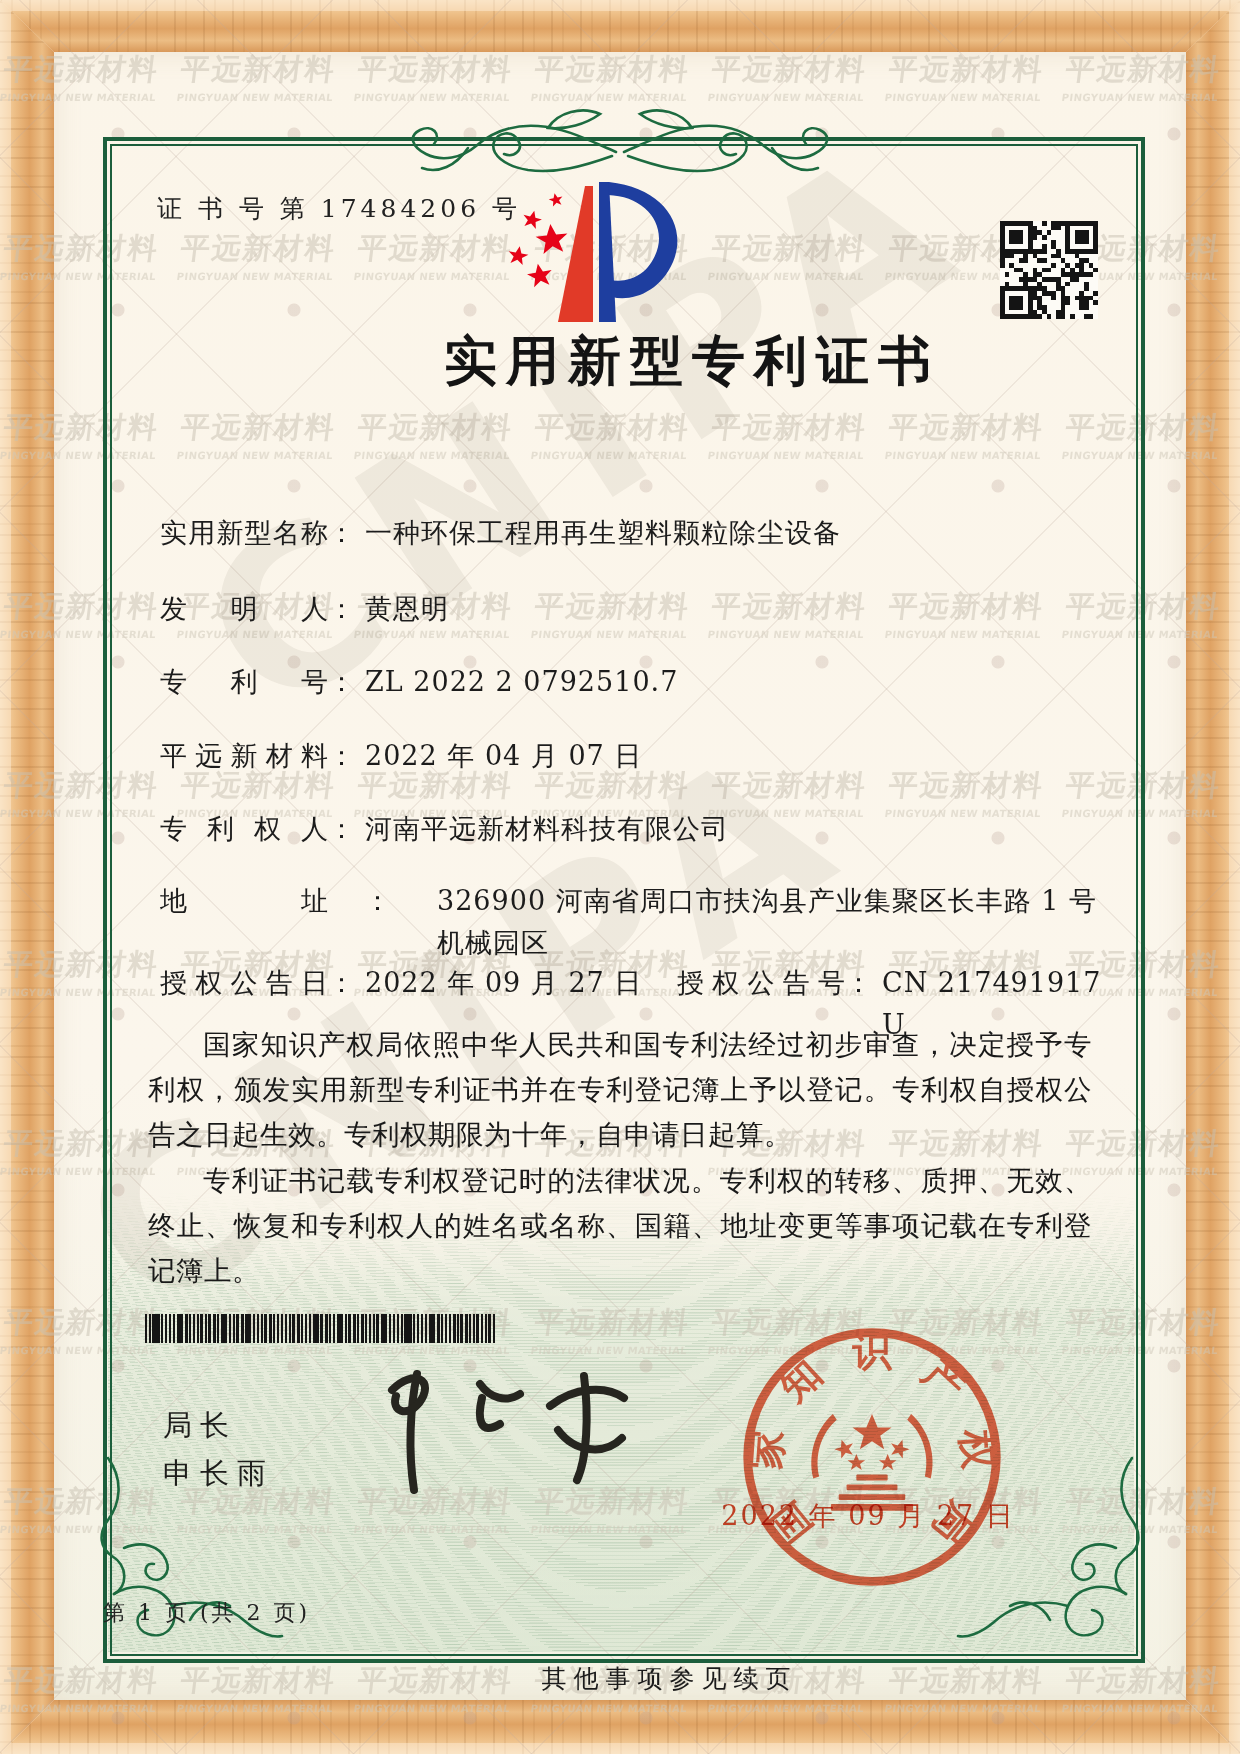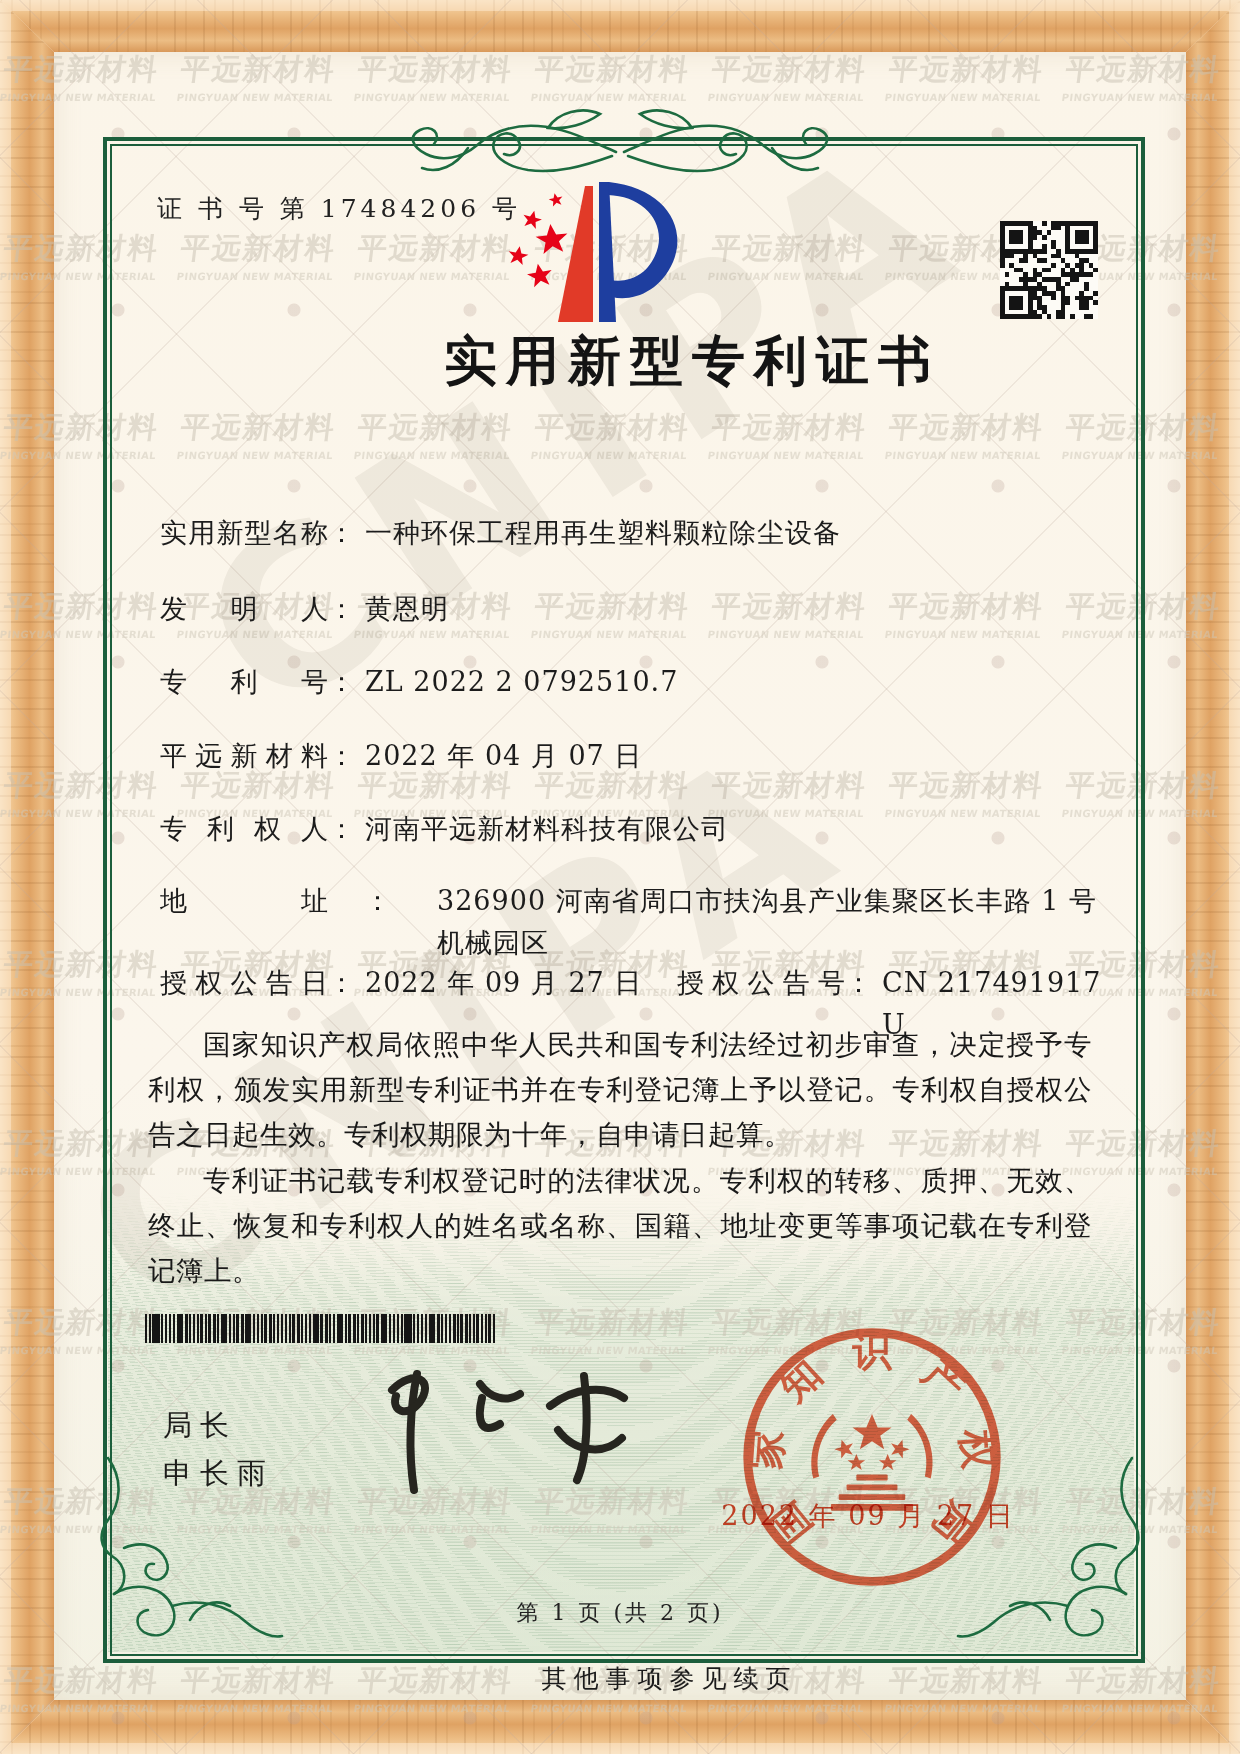--- a/index.html
+++ b/index.html
@@ -98,21 +98,21 @@
   .sig-svg path{fill:none;stroke:#26251f;stroke-width:8px;stroke-linecap:round;stroke-linejoin:round;}
   .seal-svg{mix-blend-mode:multiply;opacity:.92;}
   .seal-svg text{font-family:"DejaVu Sans","Liberation Sans",sans-serif;font-weight:bold;
                  font-size:40px;fill:#e2593a;}
   .seal-svg .stroke{fill:none;stroke:#e2593a;}
   .seal-svg .fill{fill:#e2593a;}
   .seal-date{left:718px;top:1498px;width:300px;text-align:center;font-size:27px;
              color:#d8452a;letter-spacing:2px;mix-blend-mode:multiply;}
 
   
-  .page-footer{left:103px;top:1598px;width:1034px;text-align:center;
+  .page-footer{left:103px;top:1598px;width:1034px;
                font-size:22px;color:#222;letter-spacing:3px;}
   .cont-note{left:54px;top:1662px;width:1231px;text-align:center;
              font-size:25px;color:#1b1b1b;letter-spacing:7px;}
 
   
   .qr{left:1000px;top:221px;width:98px;height:98px;display:grid;
       grid-template-columns:repeat(21,1fr);grid-template-rows:repeat(21,1fr);background:#fdfbf6;}
   .qr i{display:block;}
   .qr i.on{background:#141414;}
 </style>

